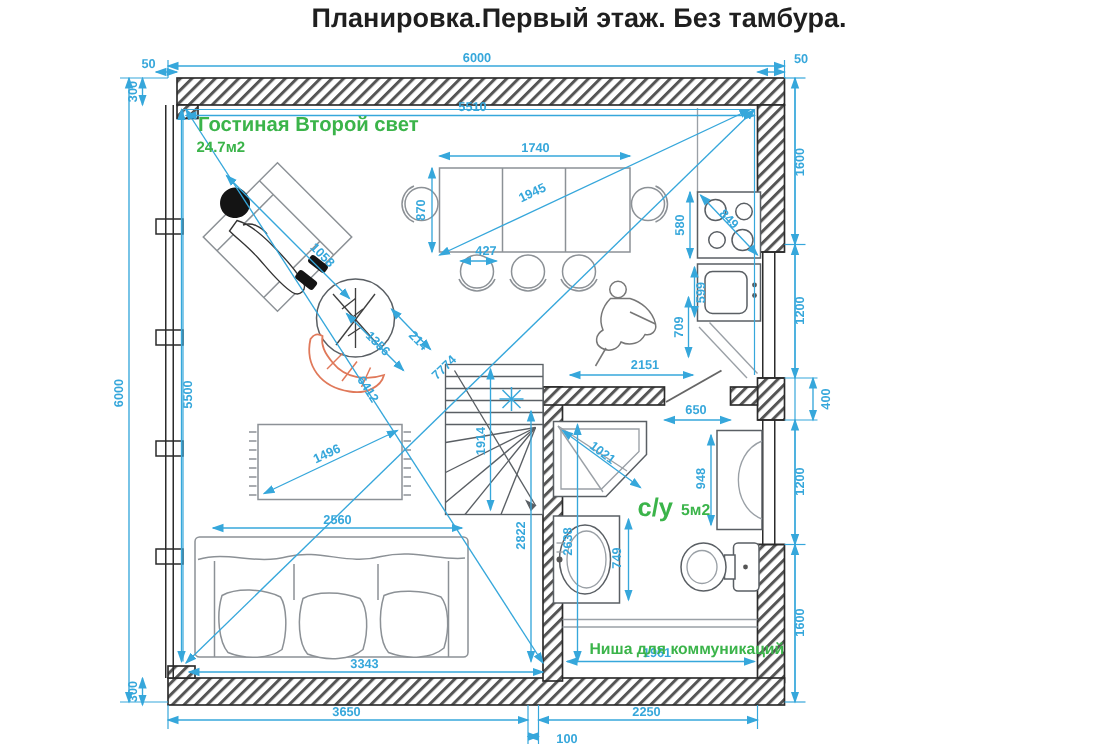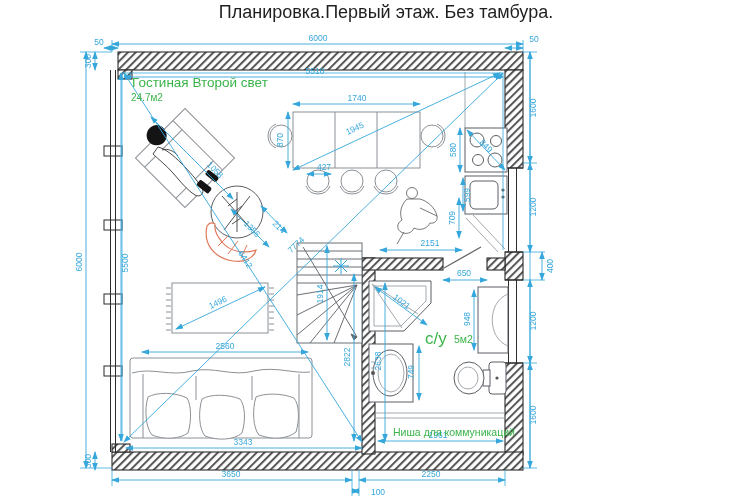--- a/index.html
+++ b/index.html
@@ -1,17 +1,17 @@
 <!DOCTYPE html>
 <html><head>
 <meta charset="utf-8">
 <style>
   html,body{margin:0;padding:0;background:#fff;}
   #stage{position:relative;width:732px;height:502px;background:#fff;overflow:hidden;
-         font-family:"Liberation Sans",sans-serif;}
+         font-family:"Liberation Sans",sans-serif;font-weight:bold;}
   svg{position:absolute;left:0;top:0;}
   text{font-family:"Liberation Sans",sans-serif;}
   .ttl{fill:#1f1f1f;font-size:18px;text-anchor:middle;}
   .d{fill:#36a7db;font-size:8.5px;text-anchor:middle;}
   .g1{fill:#3bb44a;font-size:13.5px;}
   .g2{fill:#3bb44a;font-size:10px;}
   .g3{fill:#3bb44a;font-size:17px;}
   .g4{fill:#3bb44a;font-size:10.5px;}
   .g5{fill:#3bb44a;font-size:10.5px;}
   .wall{fill:url(#hp);stroke:#2b2b2b;stroke-width:1.1;}

